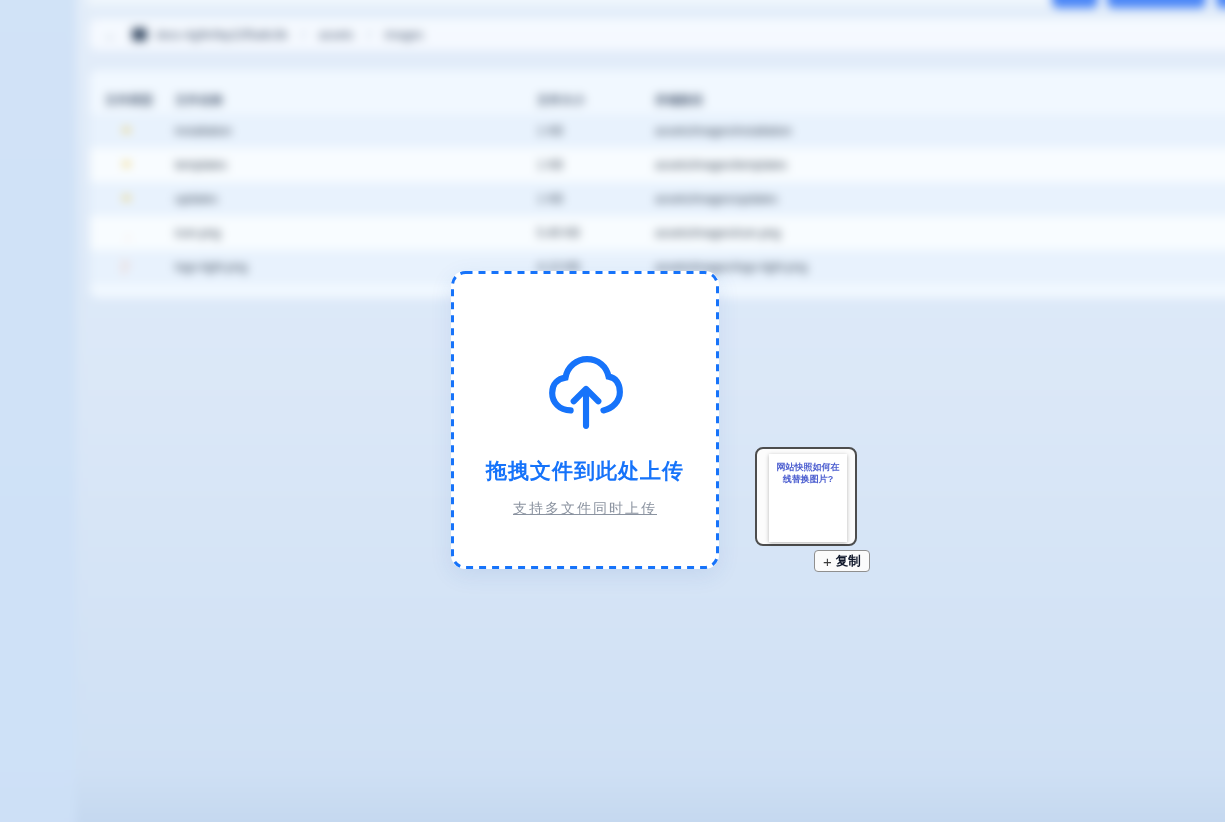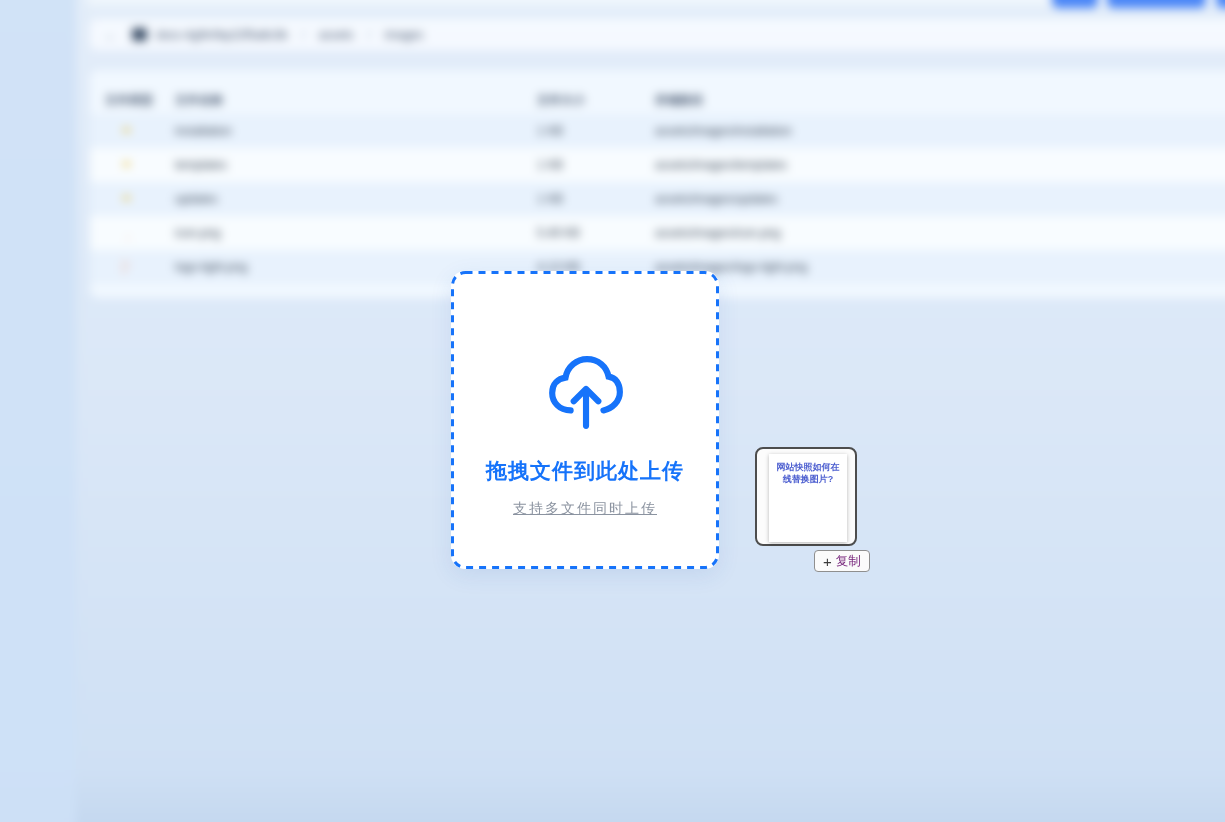--- a/index.html
+++ b/index.html
@@ -58,21 +58,21 @@
 
   .ghost { position:absolute; left:755px; top:447px; width:102px; height:99px;
            background:#fcfcfc; border:2px solid #4d4d4d; border-radius:8px; }
   .ghost-page { position:absolute; left:12px; top:5px; width:78px; height:88px; background:#fff;
                 box-shadow:0 1px 4px rgba(0,0,0,0.28); text-align:center;
                 padding:7px 5px 0; font-size:9px; line-height:1.35; font-weight:700; color:#4d5fd0; }
   .copy-badge { position:absolute; left:814px; top:550px; height:22px;
                 background:#fbfbfb; border:1px solid #8f8f8f; border-radius:4px;
                 display:flex; align-items:center; padding:0 8px; }
   .copy-plus { color:#3a3a3a; font-size:15px; margin-right:4px; line-height:1; }
-  .copy-label { color:#701a75; font-size:12.5px; }
+  .copy-label { color:#0f172a; font-size:12.5px;font-weight:bold; }
 </style>
 </head>
 <body>
 
 <div class="stage">
 
   <div class="bg">
     <div class="sidebar"></div>
     <div class="top-strip"></div>
     <div class="tr-btn b1"></div>

